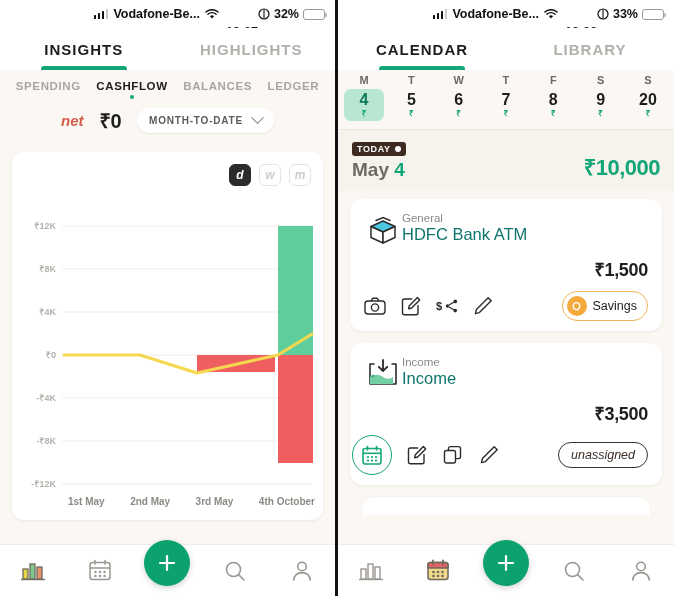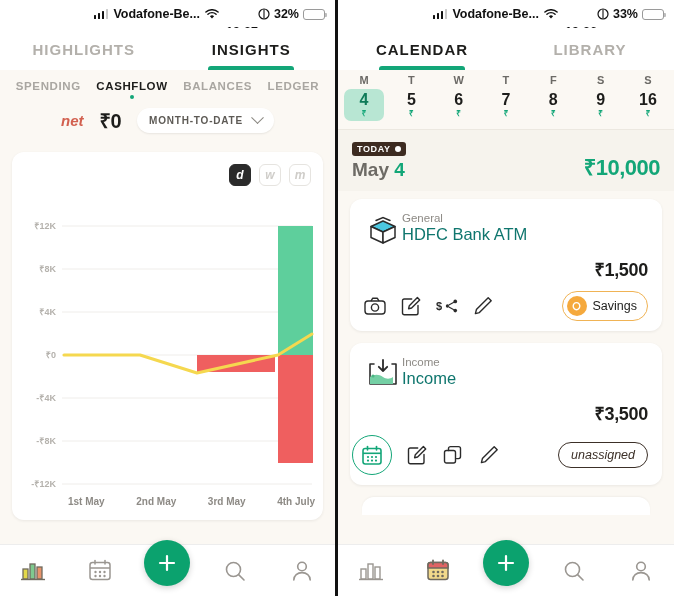--- a/index.html
+++ b/index.html
@@ -233,22 +233,22 @@
               <circle cx="6" cy="6" r="5" stroke="#111" stroke-width="1.2" fill="none"></circle>
               <path d="M6 1.5v9" stroke="#111" stroke-width="1.1"></path>
             </svg>
         </span>
         <span class="pct">32%</span>
         <span class="battery"><span class="fill" style="width:32%"></span></span>
       </div>
     </div>
 
     <div class="maintabs">
+      <div class="maintab active">INSIGHTS</div>
       <div class="maintab">HIGHLIGHTS</div>
-      <div class="maintab active">INSIGHTS</div>
     </div>
 
     <div class="subtabs">
       <div class="subtab">SPENDING</div>
       <div class="subtab active">CASHFLOW</div>
       <div class="subtab">BALANCES</div>
       <div class="subtab">LEDGER</div>
     </div>
 
     <div class="netrow">
@@ -293,21 +293,21 @@
           <rect x="266" y="149" width="35" height="108" fill="#ef5f5f"></rect>
 
           <polyline points="52,149 128,149 185,167 266,149 300,128" fill="none" stroke="#f5d84f" stroke-width="3" stroke-linejoin="round" stroke-linecap="round"></polyline>
         </svg>
       </div>
 
       <div class="xlabels">
         <div class="xlabel"><span>1st May</span></div>
         <div class="xlabel"><span>2nd May</span></div>
         <div class="xlabel"><span>3rd May</span></div>
-        <div class="xlabel"><span>4th July</span></div>
+        <div class="xlabel"><span>4th October</span></div>
       </div>
     </div>
 
     <div class="bottomnav">
       <div class="nav-item">
         <svg width="26" height="22" viewBox="0 0 26 22">
           <rect x="3" y="9" width="5" height="10" fill="#e3d84a" stroke="#6f6a5e" stroke-width="1.3"></rect>
           <rect x="10" y="4" width="5" height="15" fill="#7fc98f" stroke="#6f6a5e" stroke-width="1.3"></rect>
           <rect x="17" y="7" width="5" height="12" fill="#e8936b" stroke="#6f6a5e" stroke-width="1.3"></rect>
           <line x1="1" y1="19.5" x2="25" y2="19.5" stroke="#6f6a5e" stroke-width="1.4"></line>
@@ -426,21 +426,21 @@
       <div class="day">
         <div class="dow">S</div>
         <div class="dnum-wrap">
           <div class="dnum">9</div>
           <div class="rupee-mini">₹</div>
         </div>
       </div>
       <div class="day">
         <div class="dow">S</div>
         <div class="dnum-wrap">
-          <div class="dnum">16</div>
+          <div class="dnum">20</div>
           <div class="rupee-mini">₹</div>
         </div>
       </div>
     </div>
 
     <div class="dayheader">
       <div>
         <span class="today-badge">
           <span>TODAY</span>
           <span class="today-dot"></span>

